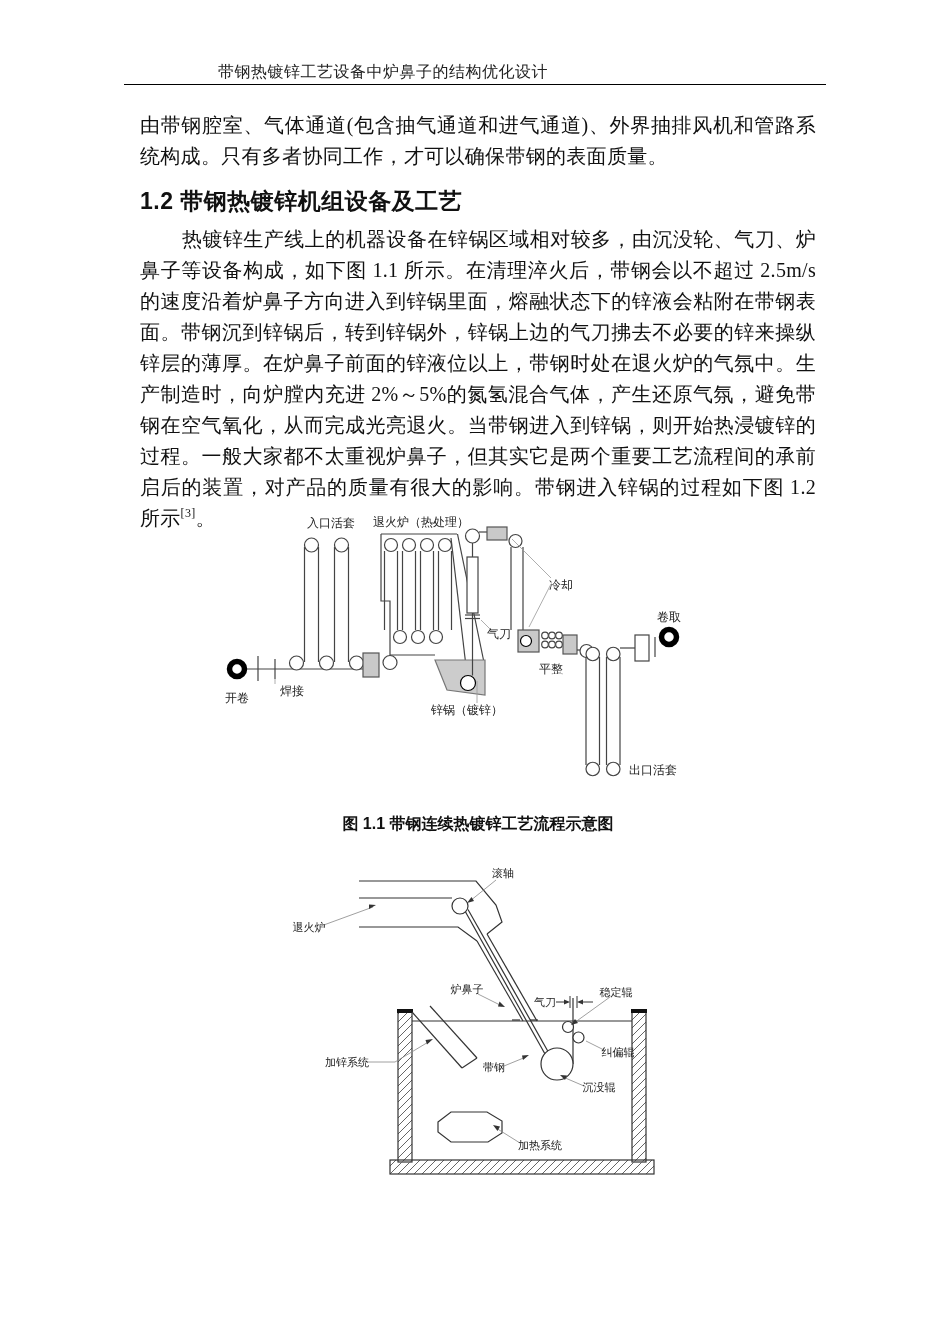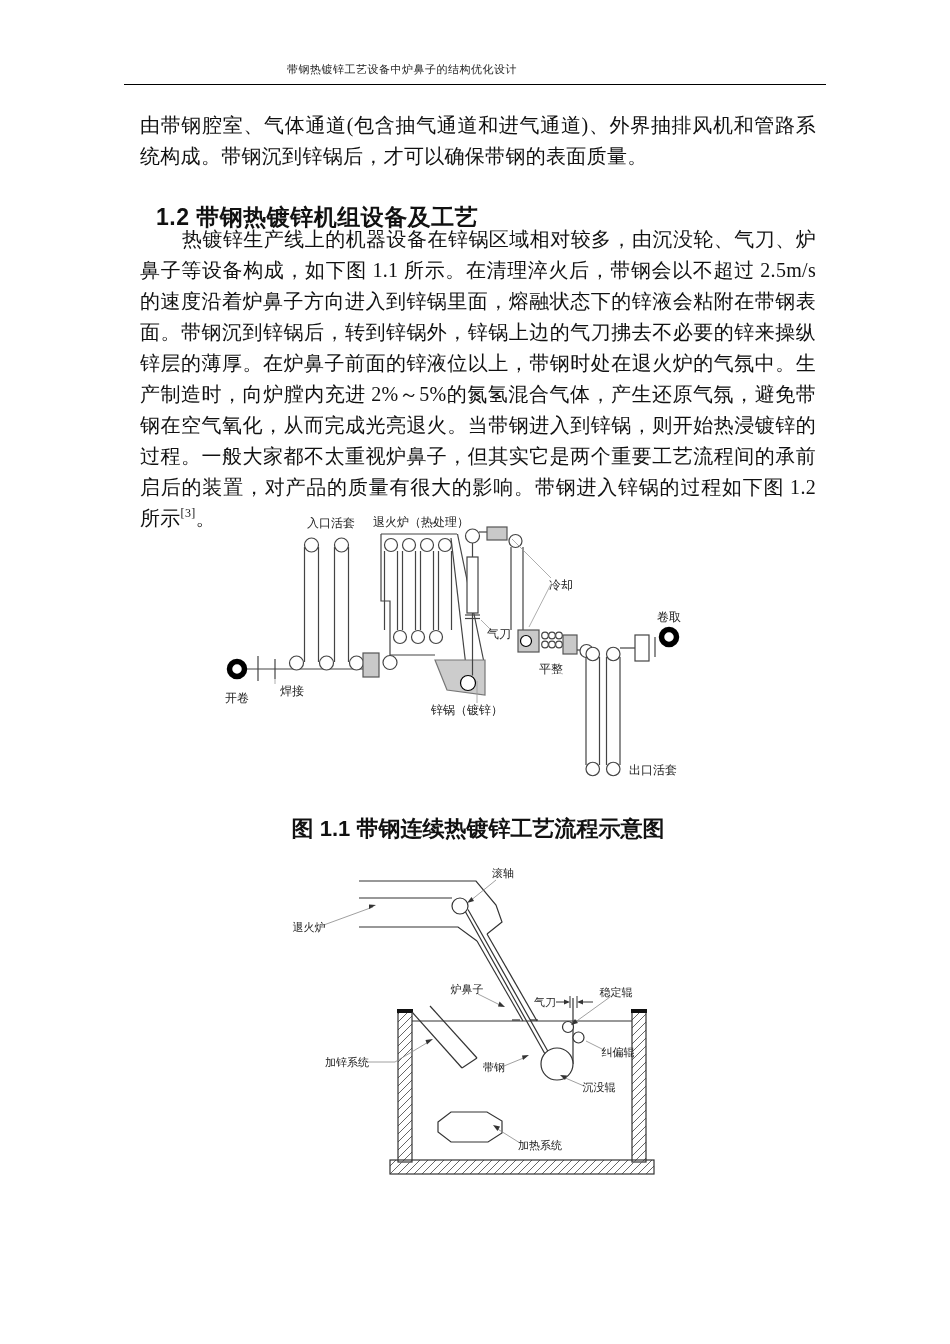--- a/index.html
+++ b/index.html
@@ -1,46 +1,46 @@
 <!DOCTYPE html>
 <html><head>
 <meta charset="utf-8">
 <style>
   html,body{margin:0;padding:0;background:#888;}
   .page{position:relative;width:950px;height:1344px;background:#fff;overflow:hidden;
         font-family:"Liberation Serif","DejaVu Serif",serif;color:#111;}
-  .running-head{position:absolute;left:155px;top:62px;width:494px;text-align:center;
-        font-size:11px;letter-spacing:.5px;color:#222;}
+  .running-head{position:absolute;left:136px;top:62px;width:494px;text-align:center;
+        font-size:16px;letter-spacing:.5px;color:#222;}
   .head-rule{position:absolute;left:124px;top:84px;width:702px;border-top:1.6px solid #000;}
   .para{position:absolute;left:140px;width:676px;font-size:20px;line-height:31px;
         text-align:justify;text-justify:inter-ideograph;letter-spacing:.3px;margin:0;}
   .para-intro{top:110px;}
-  .section-heading{position:absolute;left:140px;top:186px;margin:16px;
+  .section-heading{position:absolute;left:140px;top:186px;margin:0;
         font-family:"Liberation Sans","DejaVu Sans",sans-serif;
         font-size:23px;font-weight:bold;letter-spacing:.5px;}
   .para-main{top:224px;text-indent:42px;}
   .para-main sup{font-size:12px;vertical-align:super;line-height:0;}
   .fig{position:absolute;}
   #fig1{left:195px;top:505px;}
   #fig2{left:280px;top:860px;}
   .fig1-caption{position:absolute;left:140px;top:814px;width:676px;text-align:center;margin:0;
-        font-family:"Liberation Sans","DejaVu Sans",sans-serif;font-size:22px;font-weight:bold;}
+        font-family:"Liberation Sans","DejaVu Sans",sans-serif;font-size:16px;font-weight:bold;}
   svg text{font-family:"Liberation Serif","DejaVu Serif",serif;fill:#222;}
   #fig1 text{font-size:12px;}
   #fig2 text{font-size:11px;}
 </style>
 </head>
 <body>
 
 <div class="page">
 
   <div class="running-head">带钢热镀锌工艺设备中炉鼻子的结构优化设计</div>
   <div class="head-rule"></div>
 
-  <p class="para para-intro">由带钢腔室、气体通道(包含抽气通道和进气通道)、外界抽排风机和管路系统构成。带钢沉到锌锅后，才可以确保带钢的表面质量。</p>
+  <p class="para para-intro">由带钢腔室、气体通道(包含抽气通道和进气通道)、外界抽排风机和管路系统构成。只有多者协同工作，才可以确保带钢的表面质量。</p>
 
   <h2 class="section-heading">1.2 带钢热镀锌机组设备及工艺</h2>
 
   <p class="para para-main"><span>热镀锌生产线上的机器设备在锌锅区域相对较多，由沉没轮、气刀、炉鼻子等设备构成，如下图 1.1 所示。在清理淬火后，带钢会以不超过 2.5m/s 的速度沿着炉鼻子方向进入到锌锅里面，熔融状态下的锌液会粘附在带钢表面。带钢沉到锌锅后，转到锌锅外，锌锅上边的气刀拂去不必要的锌来操纵锌层的薄厚。在炉鼻子前面的锌液位以上，带钢时处在退火炉的气氛中。生产制造时，向炉膛内充进 2%～5%的氮氢混合气体，产生还原气氛，避免带钢在空气氧化，从而完成光亮退火。当带钢进入到锌锅，则开始热浸镀锌的过程。一般大家都不太重视炉鼻子，但其实它是两个重要工艺流程间的承前启后的装置，对产品的质量有很大的影响。带钢进入锌锅的过程如下图 1.2 所示</span><sup>[3]</sup><span>。</span></p>
 
   <svg id="fig1" class="fig" width="560" height="300" viewBox="0 0 560 300">
     <g fill="none" stroke="#444" stroke-width="1.2">
 
       <g>
         <circle cx="42" cy="164" r="7.5" stroke="#000" stroke-width="5.5"></circle>

